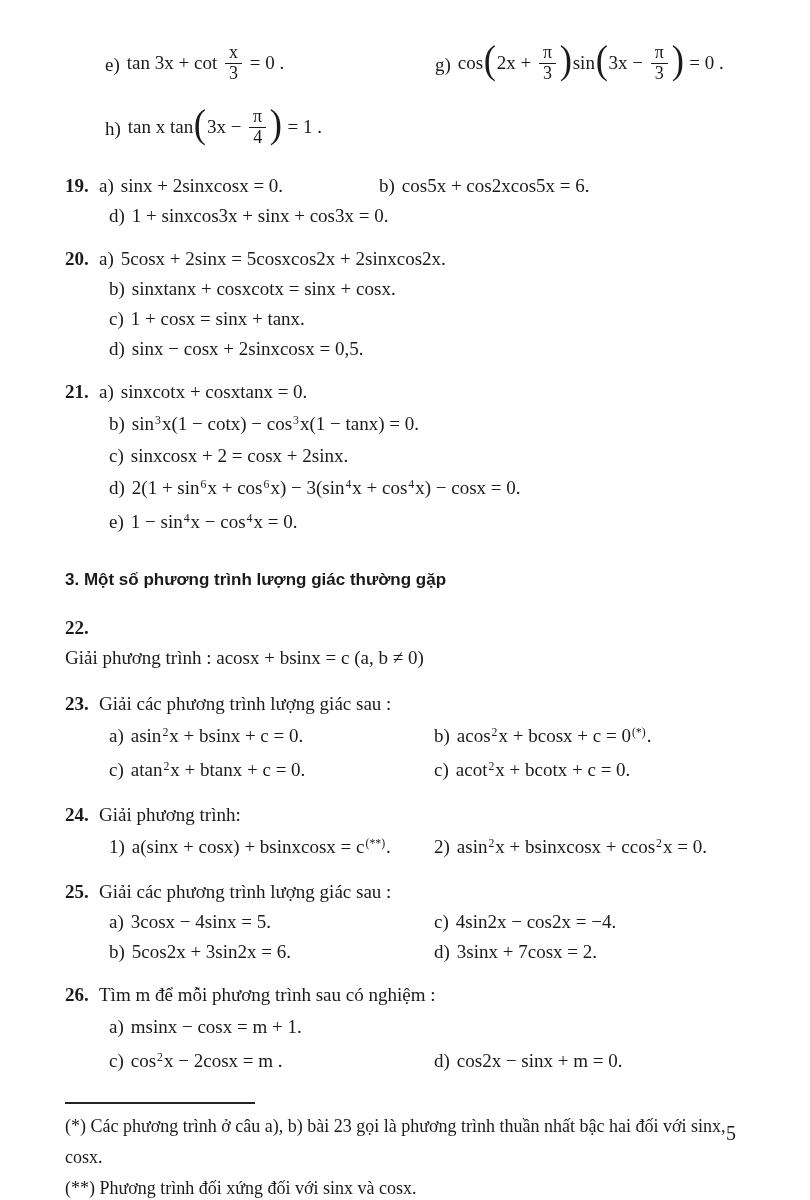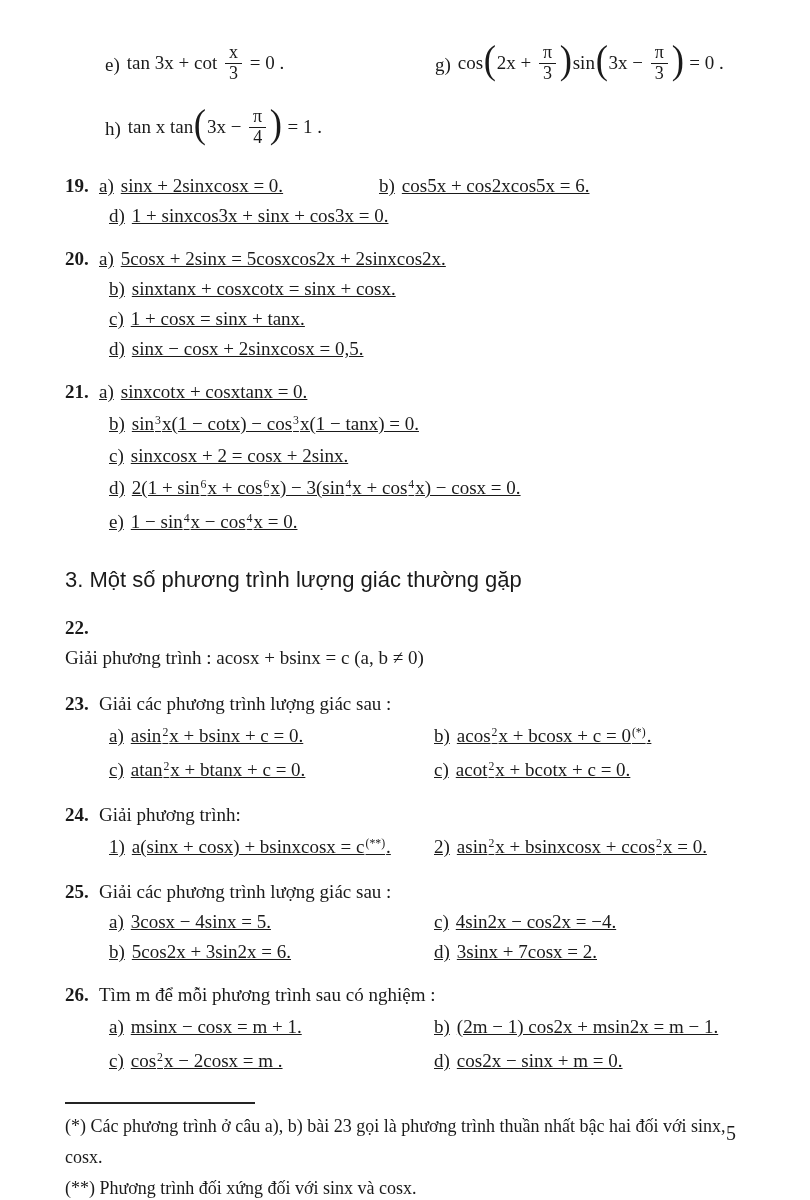--- a/index.html
+++ b/index.html
@@ -21,28 +21,28 @@
   .ctop { width: 330px; flex: none; display: inline-flex; align-items: center; }
   .ctop2 { display: inline-flex; align-items: center; }
 
   
   .prob { display: flex; margin-top: 13px; }
   .pnum { font-weight: bold; width: 34px; flex: none; line-height: 30px; }
   .pbody { flex: 1; }
   .prow { display: flex; line-height: 30px; }
   .prow.indent { margin-left: 10px; }
   .prow.tall { line-height: 34px; }
-  .cell { display: inline-block; text-decoration: underline; }
+  .cell { display: inline-block; }
   .c19 { width: 280px; flex: none; }
   .cw { width: 325px; flex: none; }
   .intro { line-height: 30px; }
 
   .heading {
     font-family: "Liberation Sans", sans-serif;
-    font-weight: normal; font-size: 22px;
+    font-weight: bold; font-size: 17px;
     margin: 26px 0 0 0; line-height: 30px;
   }
 
   
   .frac { display: inline-block; text-align: center; vertical-align: middle; position: relative; top: -2px; margin: 0 3px; }
   .frac .num { display: block; line-height: 1.08; padding: 0 4px; font-size: 0.95em; }
   .frac .den { display: block; line-height: 1.08; border-top: 1.6px solid #1a1a1a; padding: 0 4px; font-size: 0.95em; }
   .bigp { display: inline-block; font-size: 215%; line-height: 0; vertical-align: -0.1em; transform: scaleX(0.9); font-weight: 400; }
   sup.msup { font-size: 0.62em; line-height: 0; position: relative; top: -0.55em; vertical-align: baseline; margin: 0 1px; }
 
@@ -187,21 +187,20 @@
     </div>
 
     <div class="prob">
       <span class="pnum">26.</span>
       <div class="pbody">
         <div class="prow">
             <span class="intro">Tìm m để mỗi phương trình sau có nghiệm :</span>
           </div>
         <div class="prow indent tall">
           <span class="cell cw"><span class="lbl">a)</span><span class="meq">msinx − cosx = m + 1.</span></span>
-          <span class="cell"><span class="lbl">b)</span><span class="meq">(2m − 1) cos2x + msin2x = m − 1.</span></span>
         </div>
         <div class="prow indent tall">
           <span class="cell cw"><span class="lbl">c)</span><span class="meq">cos<sup class="msup">2</sup>x − 2cosx = m .</span></span>
           <span class="cell"><span class="lbl">d)</span><span class="meq">cos2x − sinx + m = 0.</span></span>
         </div>
       </div>
     </div>
 
     <div class="fnrule"></div>
     <p class="fn">(*) Các phương trình ở câu a), b) bài 23 gọi là phương trình thuần nhất bậc hai đối với sinx,</p>

